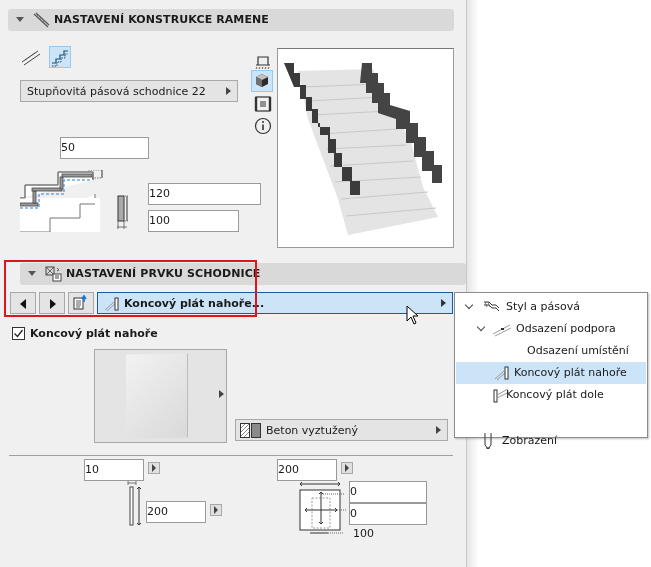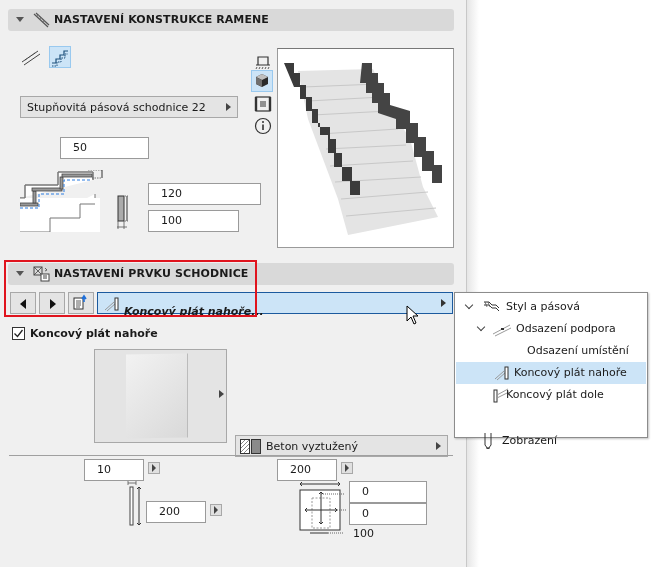--- a/index.html
+++ b/index.html
@@ -5,22 +5,22 @@
   * { box-sizing: border-box; margin: 0; padding: 0; }
   body { width: 651px; height: 567px; background: #ffffff; position: relative; overflow: hidden;
          font-family: "DejaVu Sans", "Liberation Sans", sans-serif; font-size: 11px; color: #1a1a1a; }
   .panel { position: absolute; left: 0; top: 0; width: 467px; height: 567px; background: #f0f0f0; border-right: 1px solid #c8c8c8; }
   .panel-shadow { position: absolute; left: 467px; top: 0; width: 12px; height: 567px; background: linear-gradient(to right, #e6e6e6, #ffffff); }
   .abs { position: absolute; }
   .section-header { position: absolute; left: 8px; width: 446px; height: 22px; background: #d9d9d9; border-radius: 3px; }
   .section-header .tri { position: absolute; left: 8px; top: 8px; width: 0; height: 0; border-left: 4px solid transparent; border-right: 4px solid transparent; border-top: 5px solid #555; }
   .section-header .title { position: absolute; left: 46px; top: 4px; font-weight: bold; font-size: 11px; letter-spacing: 0.1px; }
   .section-header .hicon { position: absolute; left: 24px; top: 2px; width: 18px; height: 18px; }
-  .field { position: absolute; height: 22px; background: #fff; border: 1px solid #9a9a9a; padding: 3px 12px; font-size: 11px; }
-  .dropdown { position: absolute; height: 22px; background: #e4e4e4; border: 1px solid #a8a8a8; padding: 4px 6px; font-size: 11px; margin-top: 16px; }
+  .field { position: absolute; height: 22px; background: #fff; border: 1px solid #9a9a9a; padding: 3px 0; font-size: 11px; }
+  .dropdown { position: absolute; height: 22px; background: #e4e4e4; border: 1px solid #a8a8a8; padding: 4px 6px; font-size: 11px; }
   .arrow-r { position: absolute; width: 0; height: 0; border-top: 4px solid transparent; border-bottom: 4px solid transparent; border-left: 5px solid #444; }
   .smallbtn { position: absolute; width: 12px; height: 12px; background: #e0e0e0; border: 1px solid #a8a8a8; }
   .smallbtn .arrow-r { left: 3px; top: 1px; border-top-width: 4px; border-bottom-width: 4px; border-left-width: 4px; }
   .navbtn { position: absolute; top: 292px; width: 26px; height: 22px; background: #e4e4e4; border: 1px solid #a8a8a8; }
   .menu { position: absolute; left: 454px; top: 292px; width: 194px; height: 146px; background: #fff; border: 1px solid #8c8c8c; box-shadow: 1px 1px 2px rgba(0,0,0,0.25); }
   .menu-item { position: absolute; left: 1px; width: 190px; height: 22px; font-size: 11px; }
   .menu-item .label { position: absolute; top: 4px; }
   .menu-item.sel { background: #cce4f7; }
   .chev { position: absolute; top: 6px; width: 6px; height: 6px; border-right: 1.5px solid #444; border-bottom: 1.5px solid #444; transform: rotate(45deg); }
   .iconbtn { position: absolute; width: 22px; height: 22px; }
@@ -134,21 +134,21 @@
     <path d="M2 34 h10 M3 28 v8 M9 28 v8" stroke="#555" stroke-width="0.8"></path>
   </svg>
 
   <div class="field" style="left:148px; top:183px; width:113px;">
     <span>120</span>
   </div>
   <div class="field" style="left:148px; top:210px; width:91px;">
     <span>100</span>
   </div>
 
-  <div class="section-header" style="top:263px;">
+  <div class="section-header" style="top:263px;margin-left:12px;">
     <div class="tri"></div>
     <svg class="hicon" viewBox="0 0 18 18">
       <rect x="2" y="2" width="8" height="8" fill="none" stroke="#444" stroke-width="1"></rect>
       <path d="M2 2 l8 8 M10 2 l-8 8" stroke="#444" stroke-width="0.8"></path>
       <rect x="9" y="9" width="8" height="7" fill="#fff" stroke="#444" stroke-width="1"></rect>
       <path d="M11 11 h4 M11 13 h4" stroke="#444"></path>
       <path d="M13 3 l2 2 M13 6 l2 -1" stroke="#444" stroke-width="0.8"></path>
     </svg>
     <span class="title">NASTAVENÍ PRVKU SCHODNICE</span>
   </div>
@@ -165,21 +165,21 @@
       <path d="M7 8 h5 M7 10 h5 M7 12 h5 M7 14 h4" stroke="#333" stroke-width="0.8"></path>
       <path d="M15 9 v-5 M13 6 l2 -3 l2 3" stroke="#1e6fd9" stroke-width="1.6" fill="none"></path>
     </svg>
   </div>
 
   <div class="abs" style="left:97px; top:292px; width:356px; height:22px; background:#cce4f7; border:1px solid #1c5a9e;">
     <svg class="abs" style="left:6px; top:3px;" width="18" height="16" viewBox="0 0 18 16">
       <path d="M1 14 L10 6 M3 15 L12 7" stroke="#999" stroke-width="1"></path>
       <rect x="11" y="2" width="3" height="12" fill="#fff" stroke="#333" stroke-width="1"></rect>
     </svg>
-    <span class="abs" style="left:26px; top:12px; font-weight:bold;font-style:italic;">Koncový plát nahoře...</span>
+    <span class="abs" style="left:26px; top:4px; font-weight:bold;">Koncový plát nahoře...</span>
     <div class="arrow-r" style="right:6px; top:6px; border-left-color:#333;"></div>
   </div>
 
   <svg class="abs" style="left:406px; top:305px;" width="14" height="20" viewBox="0 0 14 20">
     <path d="M1 1 L1 16 L5 12 L8 19 L10 18 L7 11 L12 11 Z" fill="#fff" stroke="#000" stroke-width="1"></path>
   </svg>
 
   <div class="red-outline"></div>
 
   <div class="abs" style="left:12px; top:327px; width:13px; height:13px; background:#fff; border:1px solid #333;">

